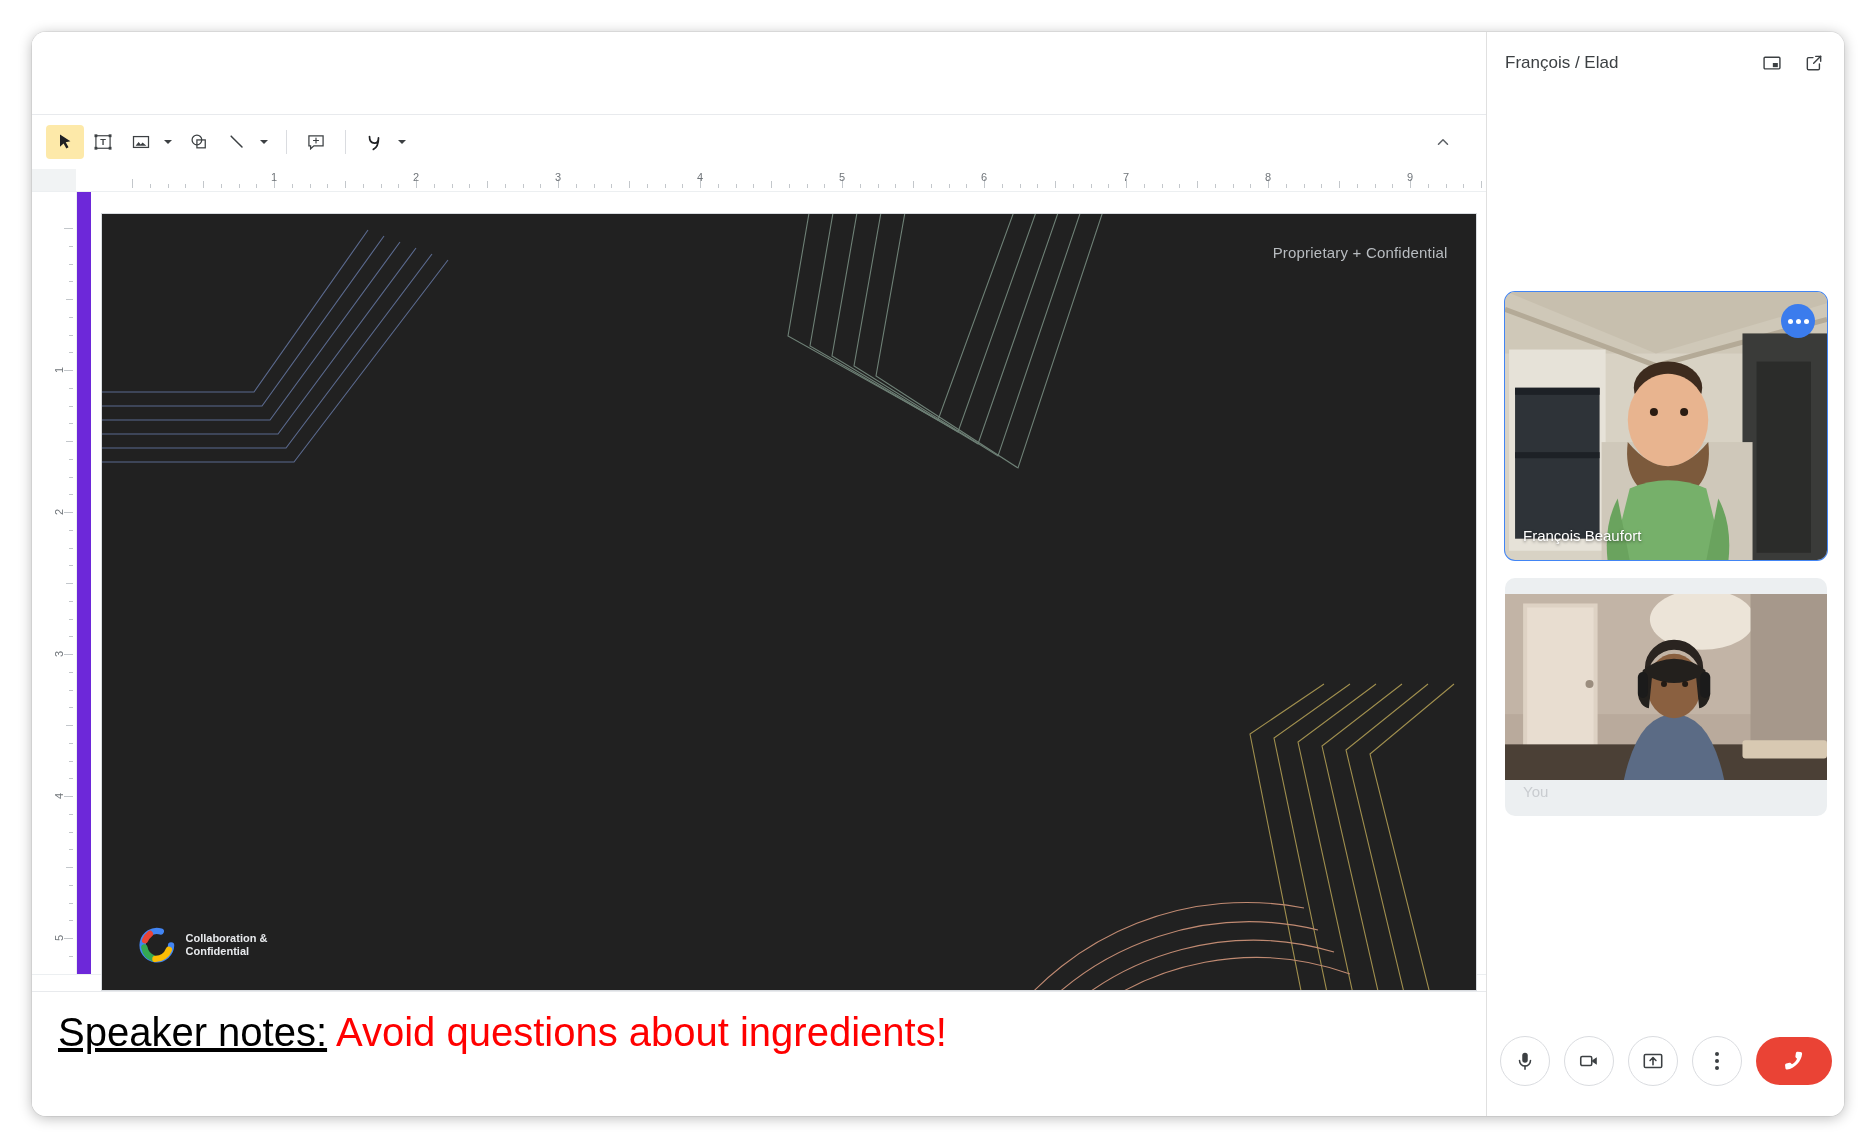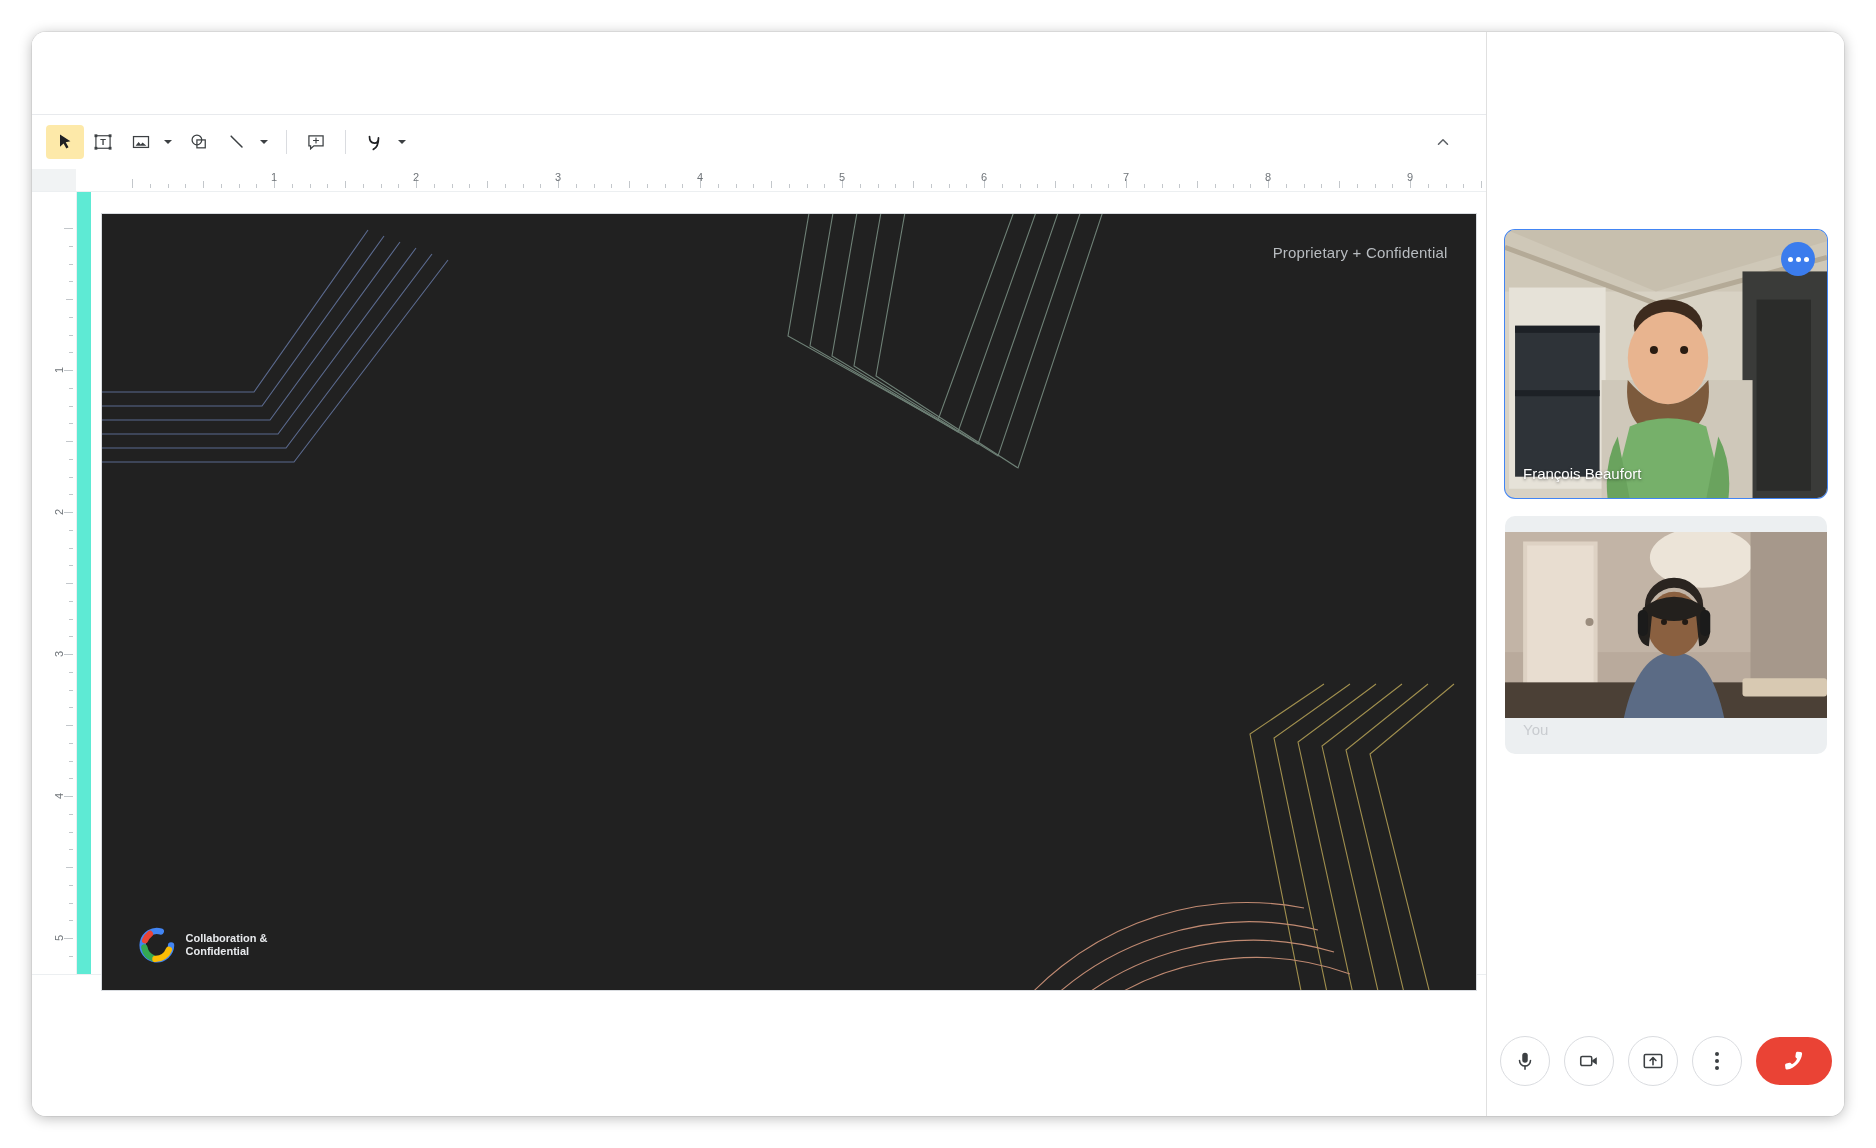--- a/index.html
+++ b/index.html
@@ -116,21 +116,21 @@
     font-size: 11px;
     color: #70757a;
     transform: translateX(-50%);
     font-family: "Liberation Sans", sans-serif;
   }
 
   .canvas-row {
     position: relative;
     display: flex;
     height: 782px;
-    background: #5eead4;
+    background: #6d28d9;
     gap: 14px;
   }
   .ruler-v {
     position: relative;
     width: 44px;
     background: #ffffff;
     border-right: 1px solid #eceff1;
     flex: 0 0 auto;
     overflow: hidden;
   }
@@ -642,24 +642,46 @@
       </div>
 
       <div class="splitter">
         <span class="dots">
           <i></i>
             <i></i>
             <i></i>
         </span>
       </div>
 
+      <div class="notes">
+        <span class="notes-label">Speaker notes:</span>
+        <span class="notes-text">Avoid questions about ingredients!</span>
+      </div>
     </div>
 
     <div class="meet">
 
+      <div class="meet-header">
+        <div class="meet-title">François / Elad</div>
+
+        <div class="meet-hbtn">
+          <svg width="20" height="20" viewBox="0 0 24 24" aria-hidden="true">
+            <rect x="2.5" y="5" width="19" height="14" rx="1.2" fill="none" stroke="#3c4043" stroke-width="1.7"></rect>
+            <rect x="13" y="12" width="6" height="5" fill="#3c4043"></rect>
+          </svg>
+        </div>
+
+        <div class="meet-hbtn">
+          <svg width="20" height="20" viewBox="0 0 24 24" aria-hidden="true">
+            <path d="M18.5 13.2v5.3a1.5 1.5 0 0 1-1.5 1.5H5.5A1.5 1.5 0 0 1 4 18.5V7a1.5 1.5 0 0 1 1.5-1.5h5.3" fill="none" stroke="#3c4043" stroke-width="1.7" stroke-linecap="round"></path>
+            <path d="M14 4h6v6" fill="none" stroke="#3c4043" stroke-width="1.7" stroke-linecap="round" stroke-linejoin="round"></path>
+            <path d="M20 4l-8.4 8.4" stroke="#3c4043" stroke-width="1.7" stroke-linecap="round"></path>
+          </svg>
+        </div>
+      </div>
 
       <div class="meet-tiles">
 
         <div class="tile active" style="height:268px;margin-top:198px;">
           <div class="tile-media">
             <svg viewBox="0 0 320 268" preserveAspectRatio="xMidYMid slice" style="width:100%;height:100%;display:block;">
               <rect width="320" height="268" fill="#d8d2c4"></rect>
               <rect x="0" y="0" width="320" height="62" fill="#cfc8b8"></rect>
               <path d="M0 0 L150 62 L320 12 L320 0z" fill="#c7bfae"></path>
               <path d="M0 18 L150 74 L320 28" stroke="#b4aa97" stroke-width="5" fill="none"></path>

